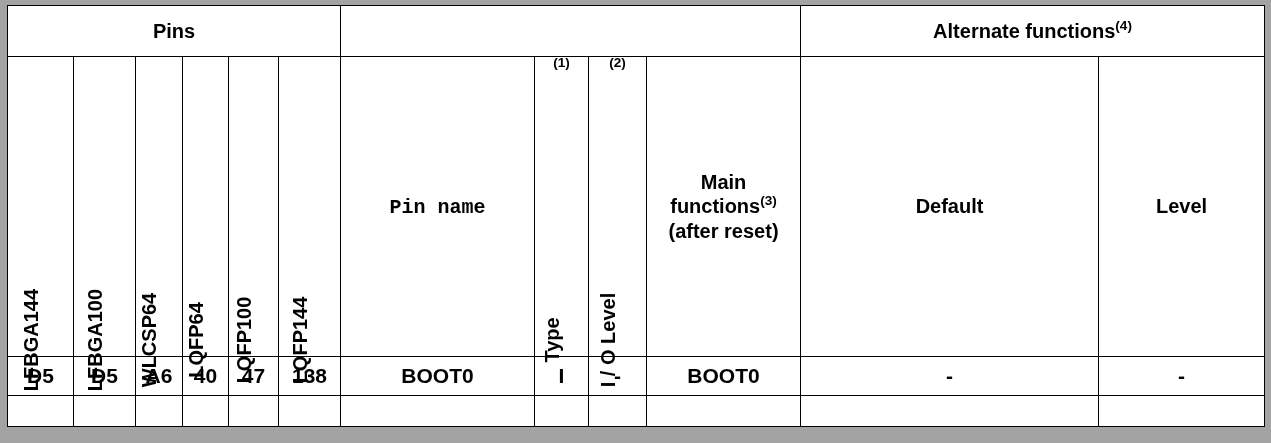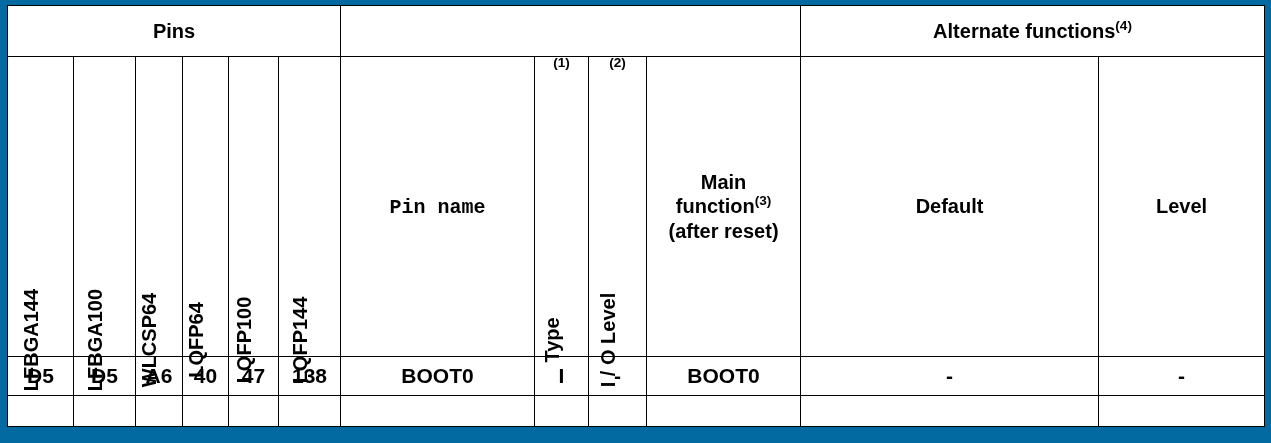--- a/index.html
+++ b/index.html
@@ -12,21 +12,21 @@
     height: 443px;
     overflow: hidden;
     font-family: "Liberation Sans", sans-serif;
     color: #000000;
   }
 
   .sheet {
     position: relative;
     width: 1271px;
     height: 443px;
-    background: #0369a1;
+    background: #a3a3a3;
     overflow: hidden;
   }
 
   table.pintable {
     position: absolute;
     left: 7px;
     top: 5px;
     width: 1257px;
     border-collapse: collapse;
     table-layout: fixed;
@@ -203,21 +203,21 @@
 
         <td>
           <span class="vert low">
             <span>I / O Level</span><sup>(2)</sup>
           </span>
         </td>
 
         <td>
           <div class="mainfn">
             <span>Main</span><br>
-            <span>function</span><sup>(3)</sup><br>
+            <span>functions</span><sup>(3)</sup><br>
             <span>(after reset)</span>
           </div>
         </td>
 
         <td>
           <span>Default</span>
         </td>
         <td>
           <span>Level</span>
         </td>

